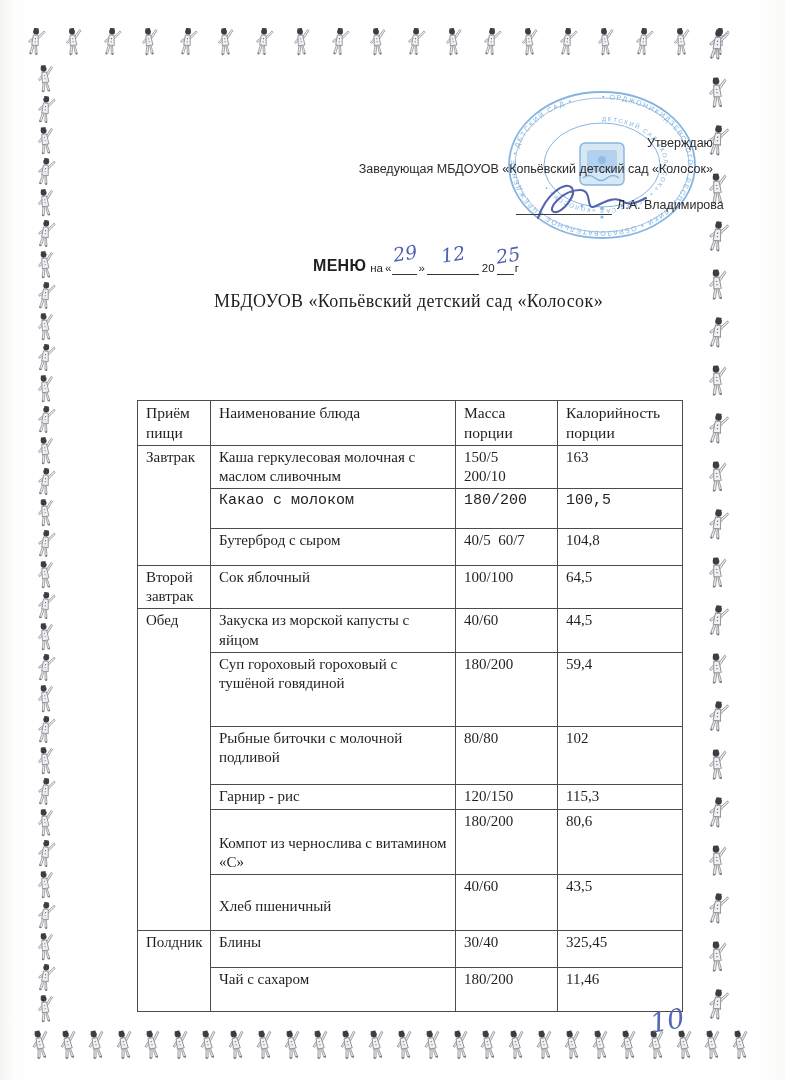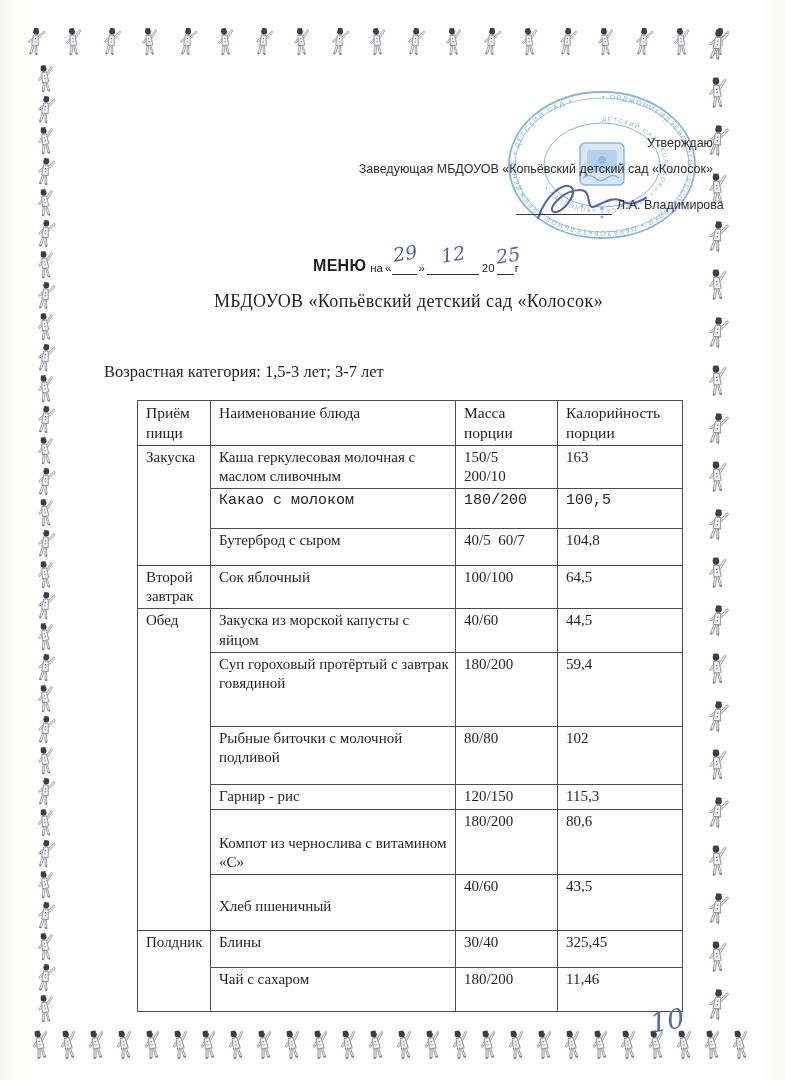--- a/index.html
+++ b/index.html
@@ -415,40 +415,39 @@
       <span class="hand month-n">12</span>
     </span>
     <span class="small" style="padding-left:1px">20</span>
     <span class="blank year">
       <span class="hand year-n">25</span>
     </span>
     <span class="small" style="padding-left:1px">г</span>
   </div>
 
   <div class="org-title">МБДОУОВ «Копьёвский детский сад «Колосок»</div>
-  <div class="age-cat">Возрастная категория: 1,5-3 лет; 3-7 лет</div>
 
   <table class="menu">
     <colgroup>
         <col class="c1">
         <col class="c2">
         <col class="c3">
         <col class="c4">
       </colgroup>
     <thead>
         <tr id="thead-row" style="height: 42px;">
           <th>Приём пищи</th>
           <th>Наименование блюда</th>
           <th>Масса порции</th>
           <th>Калорийность порции</th>
         </tr>
       </thead>
     <tbody id="menu-tbody">
         <tr style="height: 37px;">
-          <td rowspan="3" class="meal">Закуска</td>
+          <td rowspan="3" class="meal">Завтрак</td>
           <td class="dish ">Каша геркулесовая молочная с маслом сливочным</td>
           <td class="mass">150/5
 200/10</td>
           <td>163</td>
         </tr>
         <tr style="height: 40px; font-family: Liberation Mono, monospace;">
           <td class="dish ">Какао с молоком</td>
           <td class="mass">180/200</td>
           <td>100,5</td>
         </tr>
@@ -463,21 +462,21 @@
           <td class="mass">100/100</td>
           <td>64,5</td>
         </tr>
         <tr style="height: 40px;">
           <td rowspan="6" class="meal">Обед</td>
           <td class="dish ">Закуска из морской капусты с яйцом</td>
           <td class="mass">40/60</td>
           <td>44,5</td>
         </tr>
         <tr style="height: 74px;">
-          <td class="dish ">Суп  гороховый протёртый с завтрак говядиной</td>
+          <td class="dish ">Суп  гороховый гороховый с тушёной говядиной</td>
           <td class="mass">180/200</td>
           <td>59,4</td>
         </tr>
         <tr style="height: 58px;">
           <td class="dish ">Рыбные биточки с молочной подливой</td>
           <td class="mass">80/80</td>
           <td>102</td>
         </tr>
         <tr style="height: 25px;">
           <td class="dish ">Гарнир - рис</td>

